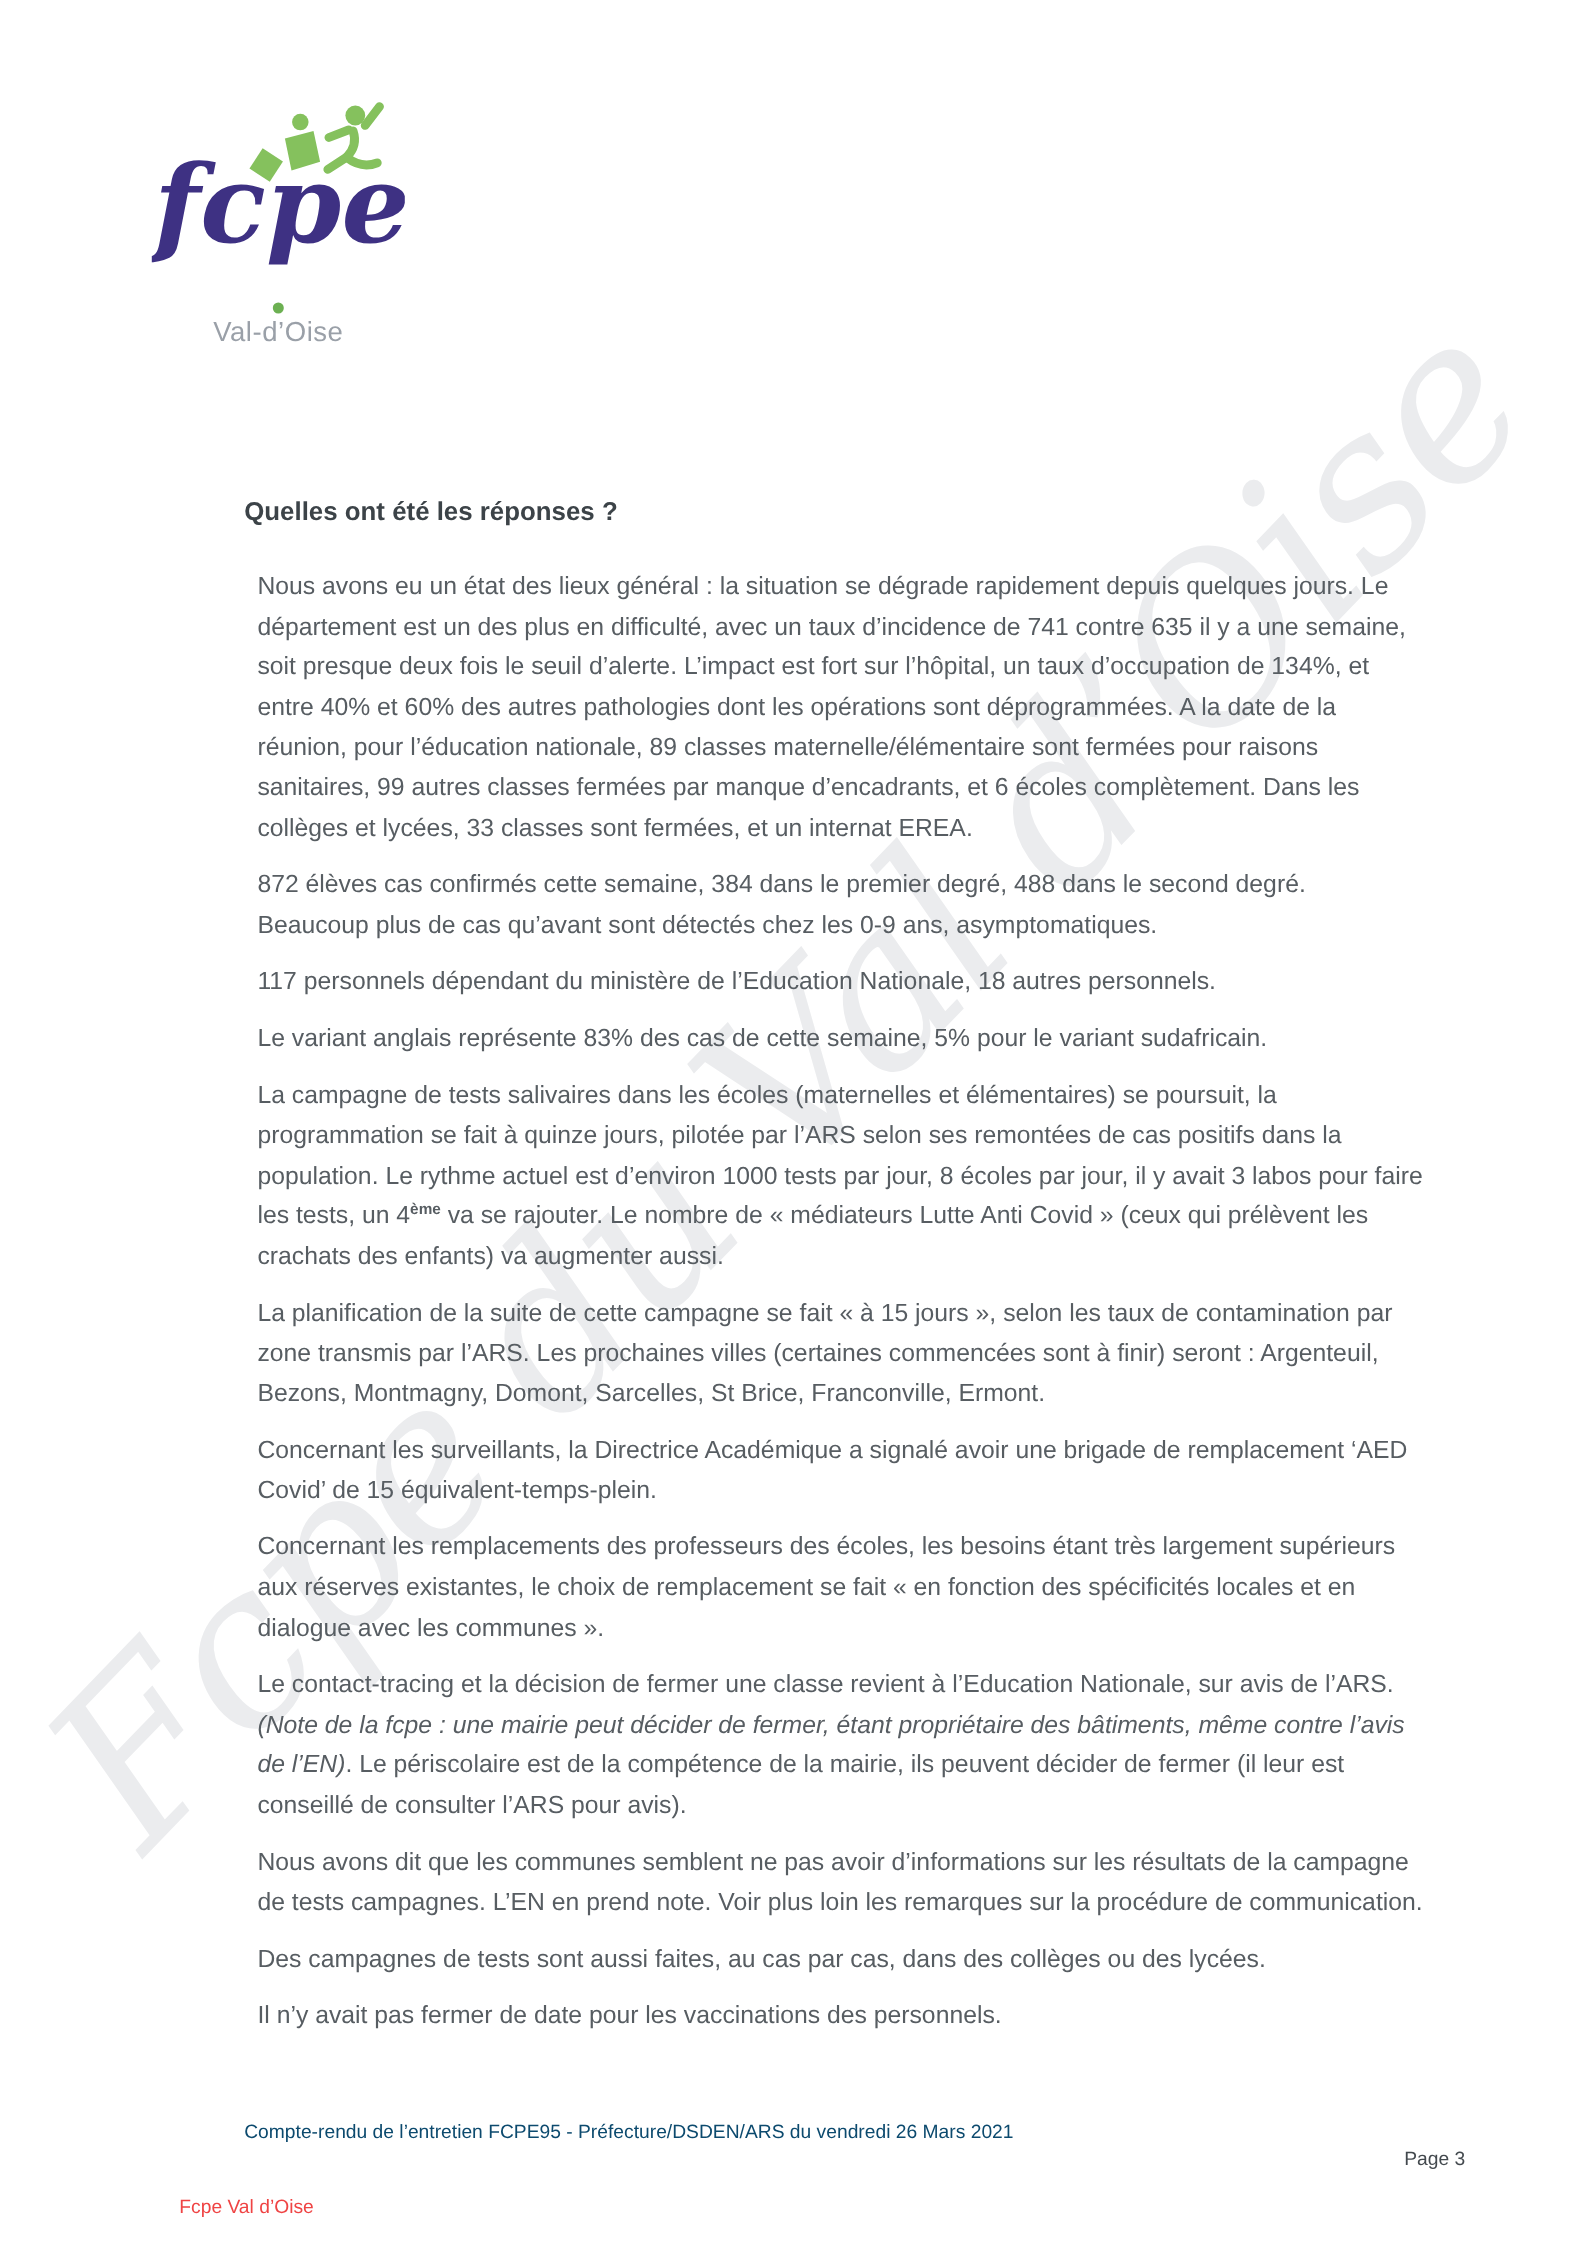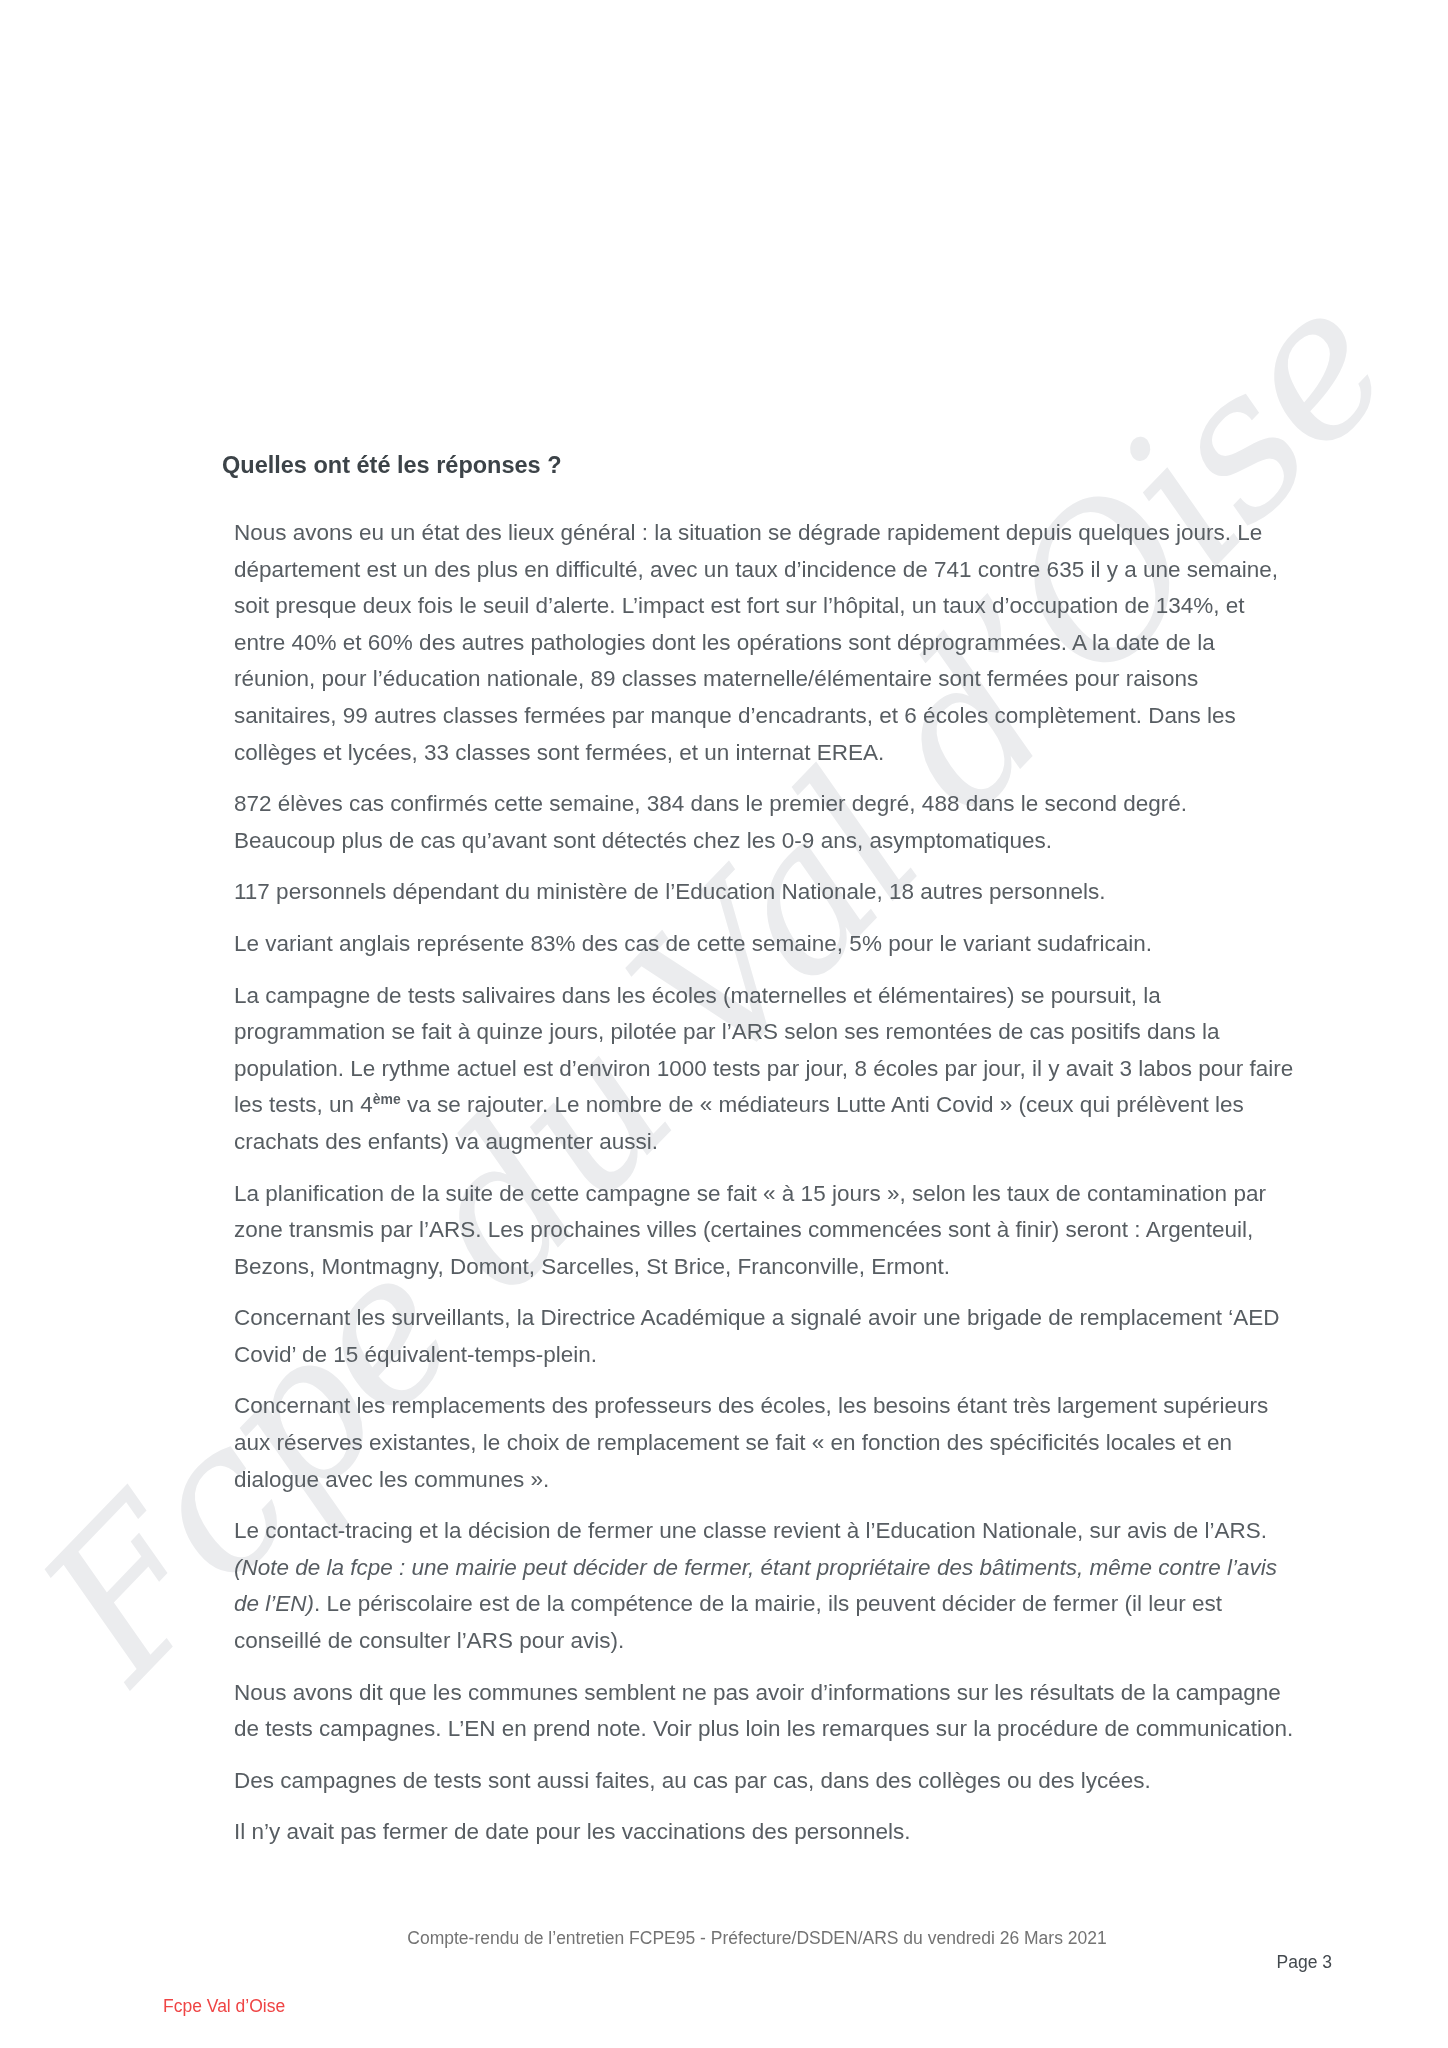--- a/index.html
+++ b/index.html
@@ -51,34 +51,56 @@
   }
   .para em{font-style:italic;}
   .para sup{font-size:0.62em;font-weight:bold;line-height:0;}
   
   .footer-left{
     position:absolute;left:163px;top:1996px;
     font-size:17.5px;color:#ef4444;z-index:2;text-align:right;
   }
   .footer-center{
     position:absolute;left:222px;top:1928px;width:1070px;
-    text-align:center;font-size:17.5px;color:#737373;z-index:2;
+    text-align:left;font-size:17.5px;color:#0c4a6e;z-index:2;
   }
   .footer-page{
     position:absolute;left:1212px;top:1952px;width:120px;
     text-align:right;font-size:17.5px;color:#43494e;z-index:2;
   }
 </style>
 </head>
 <body>
 
 <div class="page">
 
   <div class="watermark">Fcpe du Val d’Oise</div>
 
+  <div class="logo-block">
+    <svg class="logo-svg" width="230" height="178" viewBox="0 0 230 178" xmlns="http://www.w3.org/2000/svg">
+
+      <g fill="#85c15d" stroke="none">
+        <rect x="-11" y="-11" width="22" height="22" transform="translate(104,58) rotate(33)"></rect>
+        <circle cx="135" cy="19" r="7.5"></circle>
+        <path d="M121,34 L147,27 L153,55 L127,63 Z"></path>
+        <circle cx="185" cy="13" r="9"></circle>
+      </g>
+      <g fill="none" stroke="#85c15d" stroke-width="8" stroke-linecap="round">
+        <path d="M161,33 L179,26"></path>
+        <path d="M207,5 L194,22"></path>
+        <path d="M183,27 C186,36 184,44 177,51"></path>
+        <path d="M177,51 L160,62"></path>
+        <path d="M177,51 C186,58 195,60 205,56"></path>
+      </g>
+
+      <text x="2" y="128" font-family="DejaVu Serif, serif" font-style="italic" font-weight="bold" font-size="98" fill="#3e3183">fcpe</text>
+    </svg>
+    <div class="logo-dot"></div>
+    <div class="logo-region">Val-d’Oise</div>
+  </div>
 
   <div class="content">
     <h1 class="heading">Quelles ont été les réponses ?</h1>
     <div id="paragraphs">
         <p class="para"><span>Nous avons eu un état des lieux général : la situation se dégrade rapidement depuis quelques jours. Le département est un des plus en difficulté, avec un taux d’incidence de 741 contre 635 il y a une semaine, soit presque deux fois le seuil d’alerte. L’impact est fort sur l’hôpital, un taux d’occupation de 134%, et entre 40% et 60% des autres pathologies dont les opérations sont déprogrammées. A la date de la réunion, pour l’éducation nationale, 89 classes maternelle/élémentaire sont fermées pour raisons sanitaires, 99 autres classes fermées par manque d’encadrants, et 6 écoles complètement. Dans les collèges et lycées, 33 classes sont fermées, et un internat EREA.</span></p>
         <p class="para"><span>872 élèves cas confirmés cette semaine, 384 dans le premier degré, 488 dans le second degré. Beaucoup plus de cas qu’avant sont détectés chez les 0-9 ans, asymptomatiques.</span></p>
         <p class="para"><span>117 personnels dépendant du ministère de l’Education Nationale, 18 autres personnels.</span></p>
         <p class="para"><span>Le variant anglais représente 83% des cas de cette semaine, 5% pour le variant sudafricain.</span></p>
         <p class="para"><span>La campagne de tests salivaires dans les écoles (maternelles et élémentaires) se poursuit, la programmation se fait à quinze jours, pilotée par l’ARS selon ses remontées de cas positifs dans la population. Le rythme actuel est d’environ 1000 tests par jour, 8 écoles par jour, il y avait 3 labos pour faire les tests, un 4</span><sup>ème</sup><span> va se rajouter. Le nombre de « médiateurs Lutte Anti Covid » (ceux qui prélèvent les crachats des enfants) va augmenter aussi.</span></p>
         <p class="para"><span>La planification de la suite de cette campagne se fait « à 15 jours », selon les taux de contamination par zone transmis par l’ARS. Les prochaines villes (certaines commencées sont à finir) seront : Argenteuil, Bezons, Montmagny, Domont, Sarcelles, St Brice, Franconville, Ermont.</span></p>

